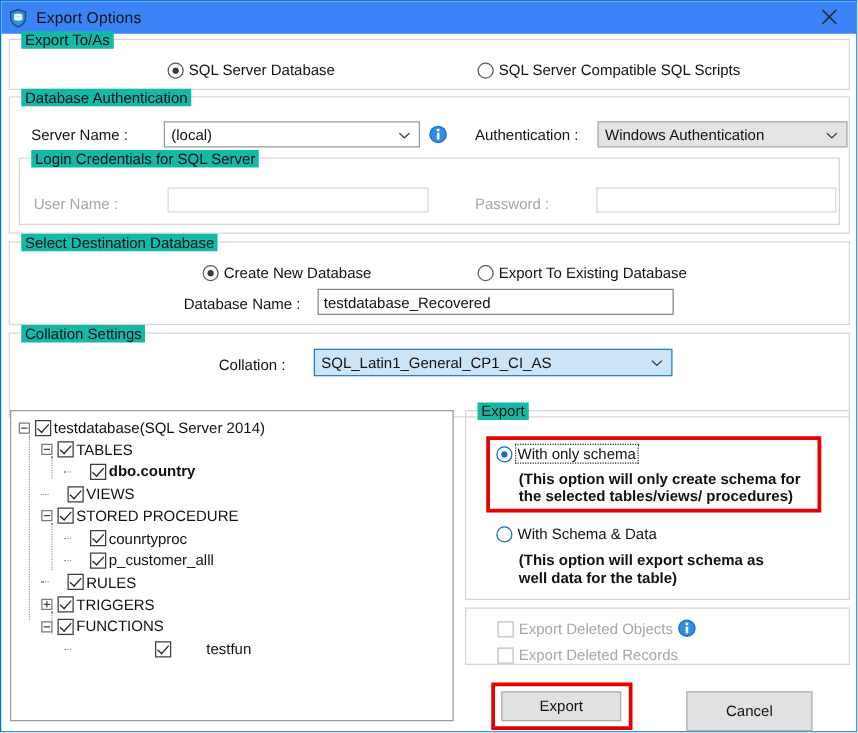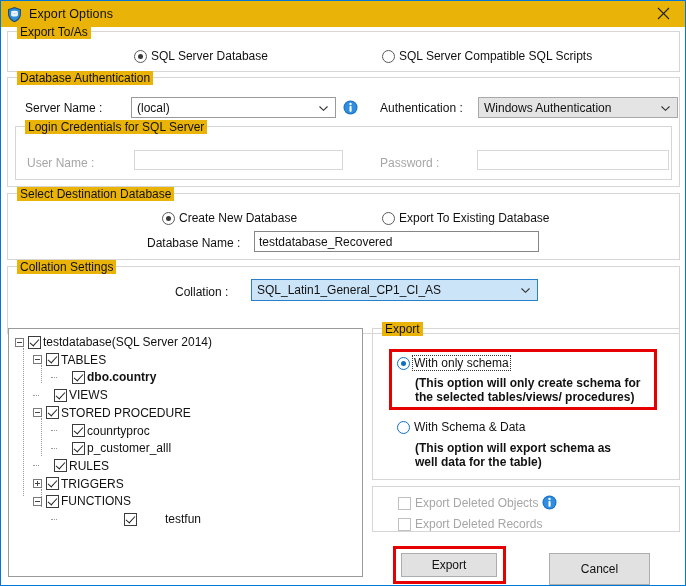--- a/index.html
+++ b/index.html
@@ -22,21 +22,21 @@
     background: #ffffff;
     border: 1px solid #0078d7;
     overflow: hidden;
   }
 
   
   #titlebar {
     position: absolute;
     left: 0; top: 0;
     width: 684px; height: 26px;
-    background: #eab308;
+    background: #3b82f6;
     display: flex;
     align-items: center;
   }
   #app-icon {
     width: 17px; height: 17px;
     margin-left: 5px; margin-right: 6px;
     position: relative;
     flex: 0 0 auto;
   }
   #title-text {
@@ -56,21 +56,21 @@
   }
 
   
   .group {
     position: absolute;
     border: 1px solid #d6d6d6;
   }
   .group > .legend {
     position: absolute;
     top: -7px; left: 9px;
-    background: #eab308;
+    background: #14b8a6;
     padding: 0 3px;
     font-size: 12px;
     color: #111;
     white-space: nowrap;
   }
 
   
   .lbl {
     position: absolute;
     font-size: 12px;

